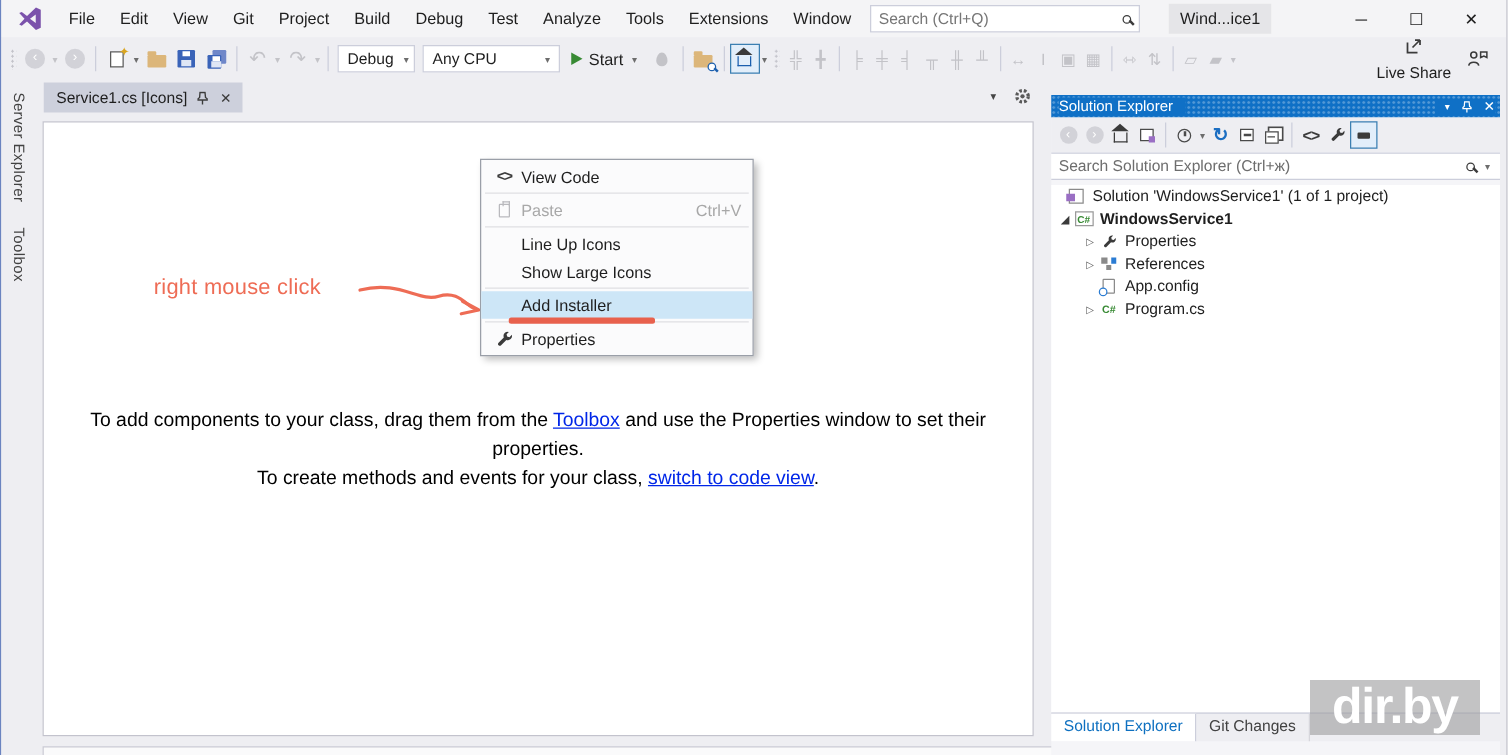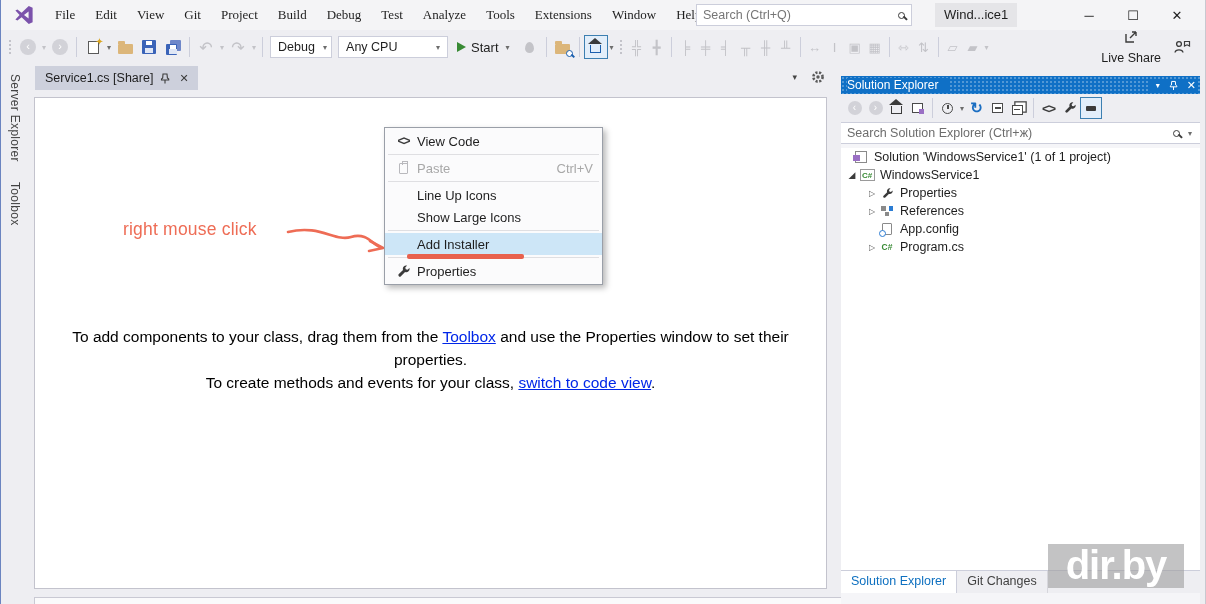--- a/index.html
+++ b/index.html
@@ -7,21 +7,21 @@
   body { font-family:"Liberation Sans", sans-serif; }
   #window {
     position:relative; width:1206px; height:604px; background:#eeeef2;
     border-left:1px solid #6b84c0; border-right:1px solid #c8c8d0; overflow:hidden;
     color:#1e1e1e; font-size:13px;
   }
 
   
   .titlebar { position:absolute; left:0; top:0; width:100%; height:30px; background:#f4f4f6; display:flex; align-items:center; }
   .vslogo { width:22px; height:22px; margin:0 10px 0 12px; }
-  .menubar { display:flex; align-items:flex-start; height:100%;font-family:Liberation Serif, serif; }
+  .menubar { display:flex; align-items:flex-start; height:100%; }
   .menu-item { padding:0 10px; line-height:30px; font-size:13px; color:#1e1e1e; cursor:default; }
   .q-search { position:absolute; left:695px; top:4px; width:216px; height:22px; background:#fff; border:1px solid #cccedb; display:flex; align-items:center; padding:0 6px; }
   .q-search input { flex:1; border:none; outline:none; font-family:"Liberation Sans",sans-serif; font-size:12.5px; color:#1e1e1e; background:transparent; }
   .q-search input::placeholder { color:#767676; }
   .title-chip { position:absolute; left:934px; top:3px; height:24px; padding:0 9px; background:#e5e5e8; line-height:24px; font-size:13px; color:#1e1e1e; }
   .win-controls { position:absolute; right:6px; top:0; height:30px; display:flex; }
   .win-btn { width:44px; height:30px; display:flex; align-items:center; justify-content:center; font-size:13px; color:#1e1e1e; }
 
   
   .toolbar { position:absolute; left:0; top:30px; width:100%; height:34px; background:#eeeef2; display:flex; align-items:center; padding-left:4px; }
@@ -110,21 +110,21 @@
   .mag-dark { width:7px; height:7px; border:1.6px solid #3b3b3b; border-radius:50%; position:relative; margin-right:6px; }
   .mag-dark::after { content:''; position:absolute; width:4.5px; height:1.6px; background:#3b3b3b; transform:rotate(45deg); right:-3.5px; bottom:-1px; }
   .se-body { position:absolute; left:0; top:72px; width:100%; bottom:34px; background:#fff; overflow:hidden; }
   .trow { display:flex; align-items:center; height:18px; font-size:12.5px; color:#1e1e1e; white-space:nowrap; }
   .trow.sel { background:#0d6cc0; color:#fff; }
   .exp { width:14px; text-align:center; font-size:8px; color:#5a5a5a; flex:none; }
   .trow.sel .exp { color:#fff; }
   .exp.open::before { content:'◢'; font-size:9px; color:#3b3b3b; }
   .exp.closed::before { content:'▷'; }
   .tlabel { margin-left:5px; }
-  .bold { font-weight:normal; }
+  .bold { font-weight:bold; }
   .ticon { width:16px; display:flex; align-items:center; justify-content:center; flex:none; }
   .file-ico { width:10px; height:12px; border:1.2px solid #8a8a8a; border-radius:1px; background:#fff; position:relative; }
   .file-ico.gear::after { content:''; position:absolute; left:-4px; bottom:-3px; width:5px; height:5px; border-radius:50%; border:1.3px solid #2b7cd3; background:#fff; }
   .file-ico.white { border-color:#fff; background:transparent; }
   .file-ico.white::after { border-color:#fff; background:transparent; }
   .cs-badge { font-weight:bold; font-size:8.5px; color:#388a34; }
   .csproj { width:15px; height:12px; border:1px solid #9a9a9a; background:#fff; color:#388a34; font-weight:bold; font-size:8px; line-height:11px; text-align:center; }
   .sol-ico { width:12px; height:12px; border:1.2px solid #8a8a8a; background:#fff; position:relative; }
   .sol-ico::after { content:''; position:absolute; left:-3px; bottom:1px; width:7px; height:6px; background:#9a6fc4; }
   .refs-ico { width:12px; height:10px; position:relative; }
@@ -269,21 +269,21 @@
   </div>
 
   <div class="side-strip">
     <div class="vtab">Server Explorer</div>
     <div class="vtab">Toolbox</div>
   </div>
 
   <div class="editor">
     <div class="tabstrip">
       <div class="doc-tab">
-        <span>Service1.cs [Share]</span>
+        <span>Service1.cs [Icons]</span>
         <svg width="10" height="11" viewBox="0 0 10 11">
           <path d="M3 1h4l.4 4 1.3 1v1H1.5V6l1.2-1z" fill="none" stroke="#3b3b3b" stroke-width="1.1"></path>
           <path d="M5 7v3.5" stroke="#3b3b3b" stroke-width="1.1"></path>
         </svg>
         <span class="tab-x">✕</span>
       </div>
       <div class="strip-ctrl">
         <span class="caret" style="font-size:9px;color:#444">▾</span>
         <svg width="14" height="14" viewBox="0 0 14 14">
           <circle cx="7" cy="7" r="4.6" fill="none" stroke="#5a5a5a" stroke-width="2.6" stroke-dasharray="2.1 1.6"></circle>

